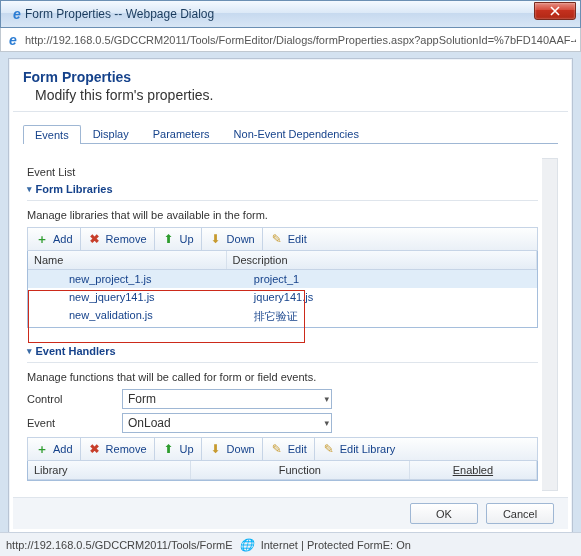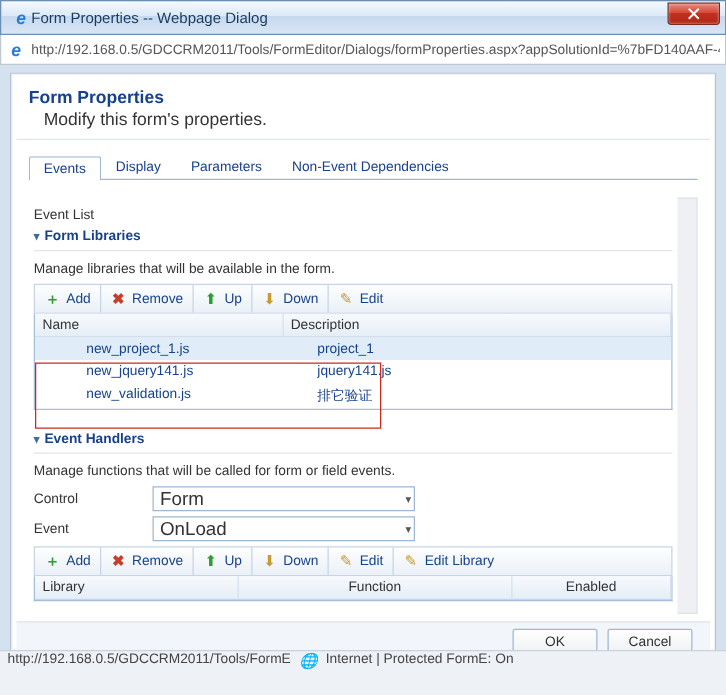--- a/index.html
+++ b/index.html
@@ -39,26 +39,26 @@
 .grid-head { display:flex; background:linear-gradient(#f7fafd,#e5edf6); border-bottom:1px solid #c6d4e6; font-size:11px; color:#333;}
 .grid-head>div{ padding:3px 6px; border-right:1px solid #d6e0ec;}
 .grid-body { }
 .grid-row { display:flex; font-size:11px; color:#15428b;padding-left:35px; }
 .grid-row>div{ padding:3px 6px; }
 .grid-row:first-child { background:#e0edf9;}
 .redbox { position:absolute; border:1px solid #cc2a1a; pointer-events:none;}
 .rb1{ left:15px; top:227px; width:277px; height:53px;}
 .formrow{display:flex; align-items:center; margin:4px 0; font-size:11px;}
 .formrow label{ width:95px; color:#333;}
-.sel{ flex:0 0 210px; height:20px; border:1px solid #9fb7d4; background:#fff; display:flex; align-items:center; justify-content:space-between; padding:0 2px 0 5px; font-size:15px; color:#333;}
+.sel{ flex:0 0 210px; height:20px; border:1px solid #9fb7d4; background:#fff; display:flex; align-items:center; justify-content:space-between; padding:0 2px 0 5px; font-size:12px; color:#333;}
 .sel::after{content:"▾"; font-size:9px; color:#555; padding-left:4px;}
 .footer{ position:absolute; bottom:0; left:0; right:0; height:32px; background:#f2f5f9; border-top:1px solid #dfe5ec; display:flex; justify-content:flex-end; align-items:center; gap:8px; padding:0 14px;}
 .btn{ min-width:68px; height:21px; background:linear-gradient(#fff,#eef0f3); border:1px solid #9fb7d4; border-radius:2px; font-size:11px; color:#333; display:flex; align-items:center; justify-content:center; cursor:pointer;}
-.statusbar{ position:absolute; bottom:0; left:0; right:0; height:36px; background:#eef2f7; border-top:1px solid #c8d2df; display:flex; align-items:flex-start; font-size:11px; color:#444; padding:0 6px; gap:6px;}
-.col-lib{ width:32%;} .col-fn{flex:1; text-align:center;} .col-en{width:25%; text-align:center;}
+.statusbar{ position:absolute; bottom:0; left:0; right:0; height:24px; background:#eef2f7; border-top:1px solid #c8d2df; display:flex; align-items:center; font-size:11px; color:#444; padding:0 6px; gap:6px;}
+.col-lib{ width:32%;} .col-fn{flex:1; text-align:center;} .col-en{width:25%; text-align:center;text-decoration:underline;}
 .col-name{width:39%;} .col-disp{width:34%;} .col-desc{flex:1;}
 </style>
 </head>
 <body>
 
 <div class="titlebar">
   <span class="ie-icon">e</span>
   <span class="title">Form Properties -- Webpage Dialog</span>
   <div class="closebtn">
     <svg viewBox="0 0 10 10">

